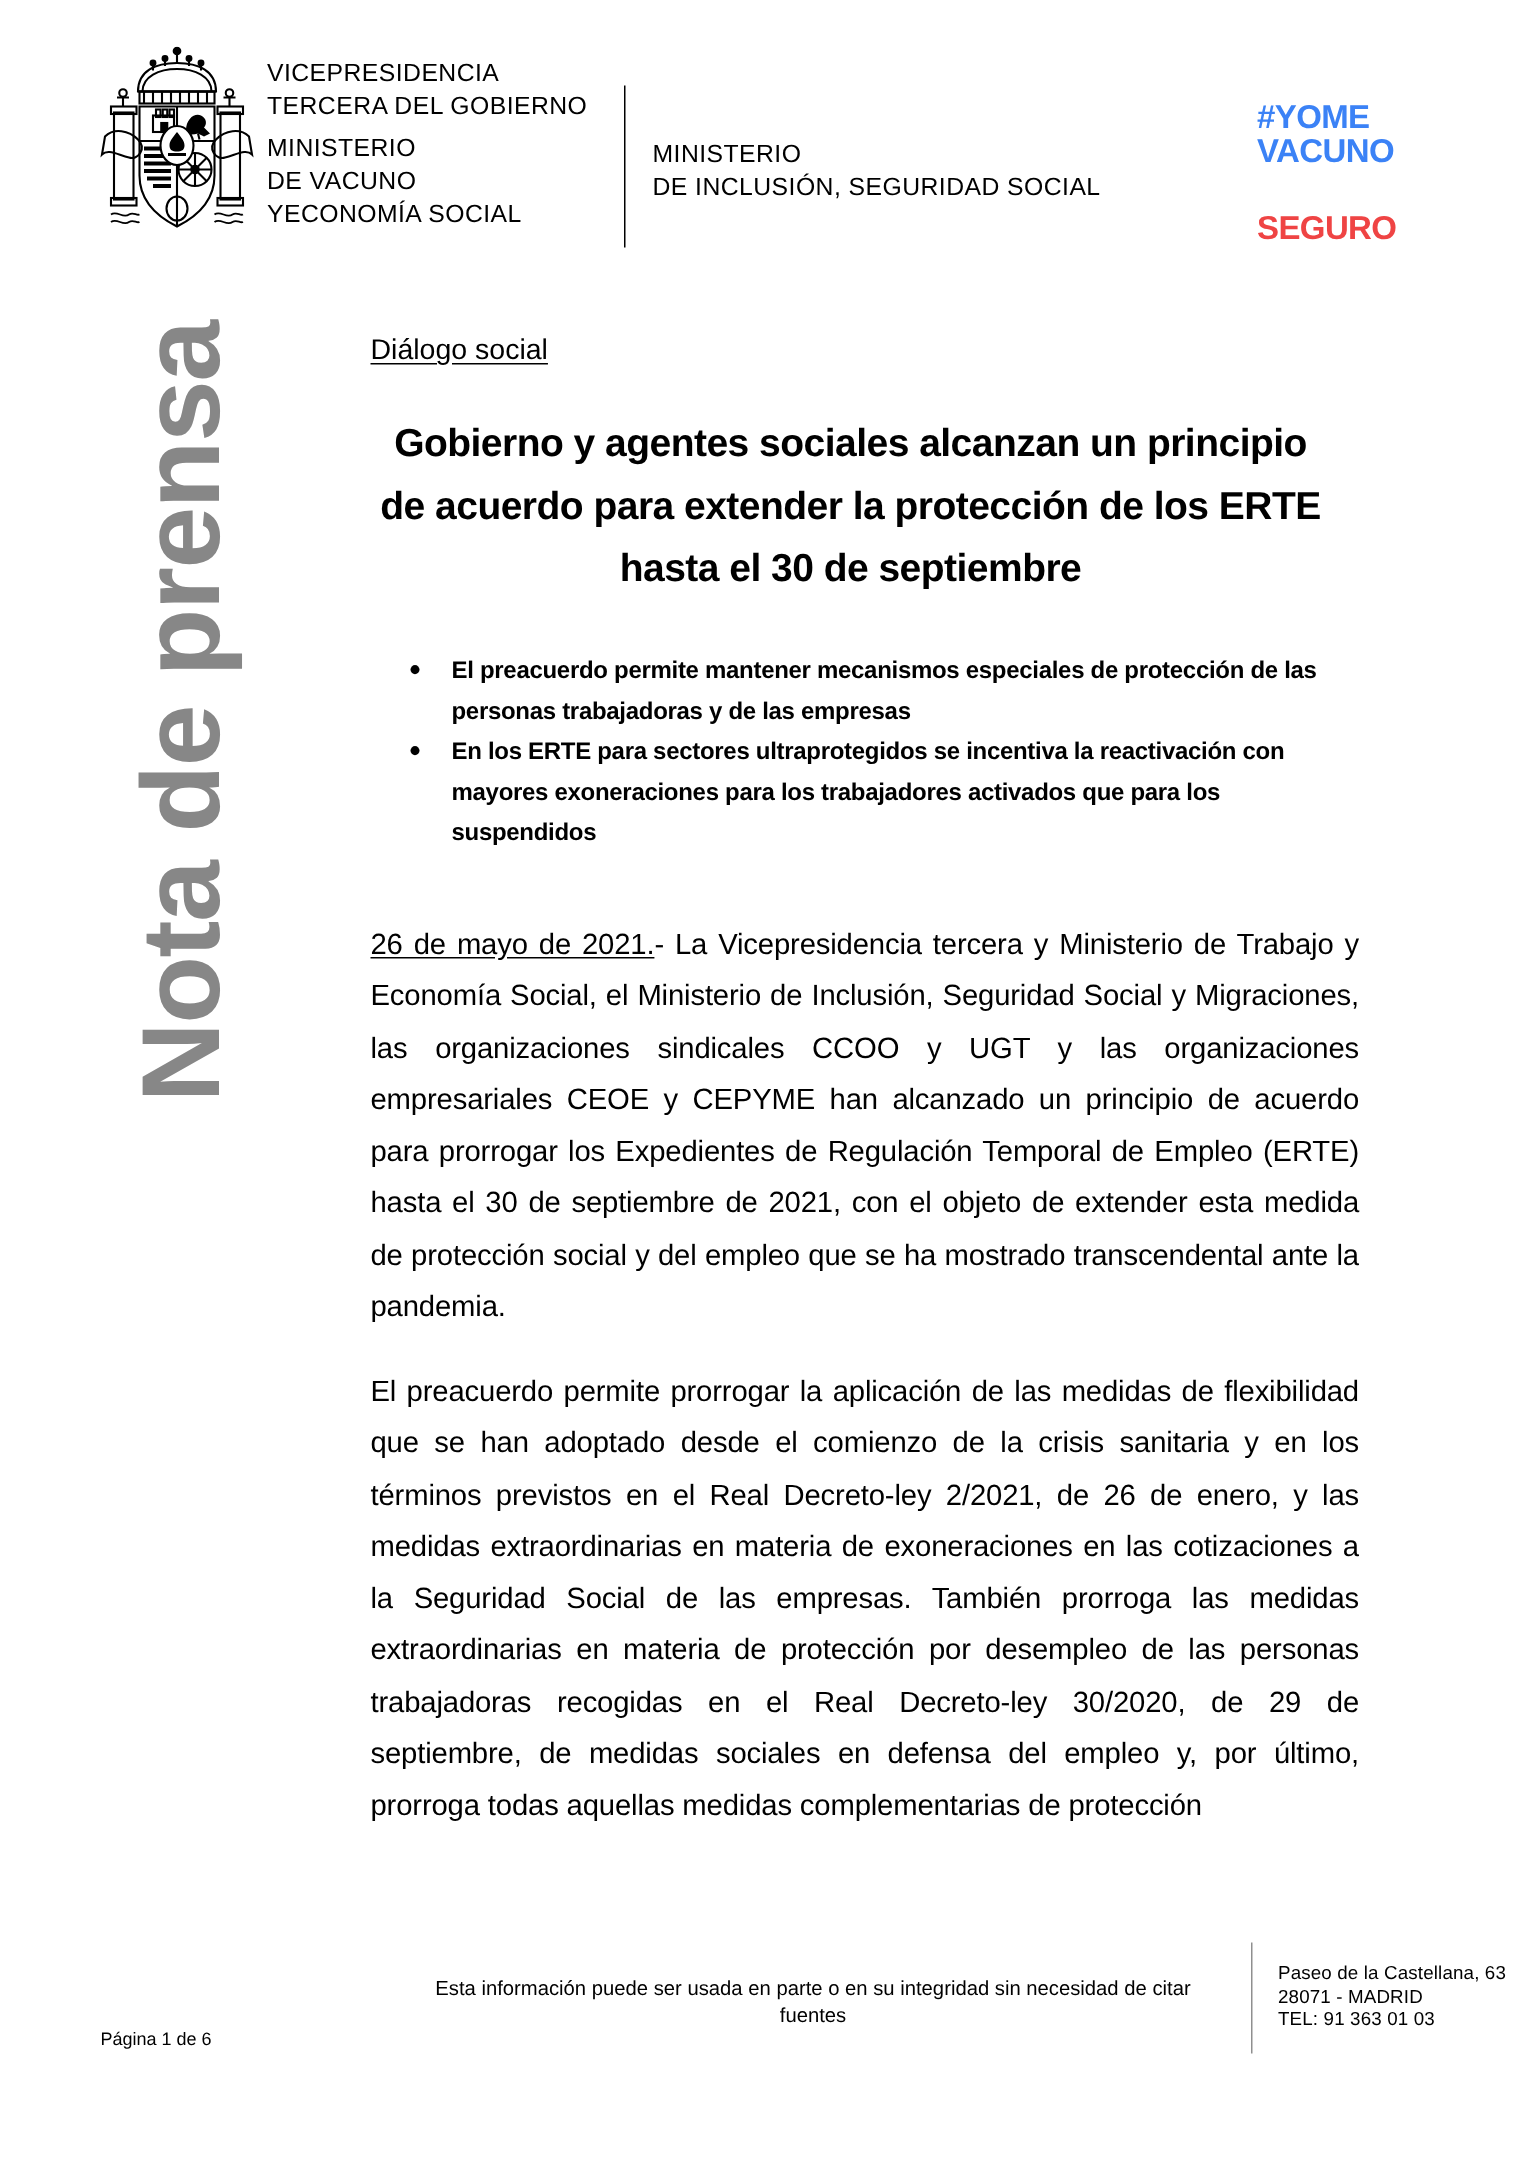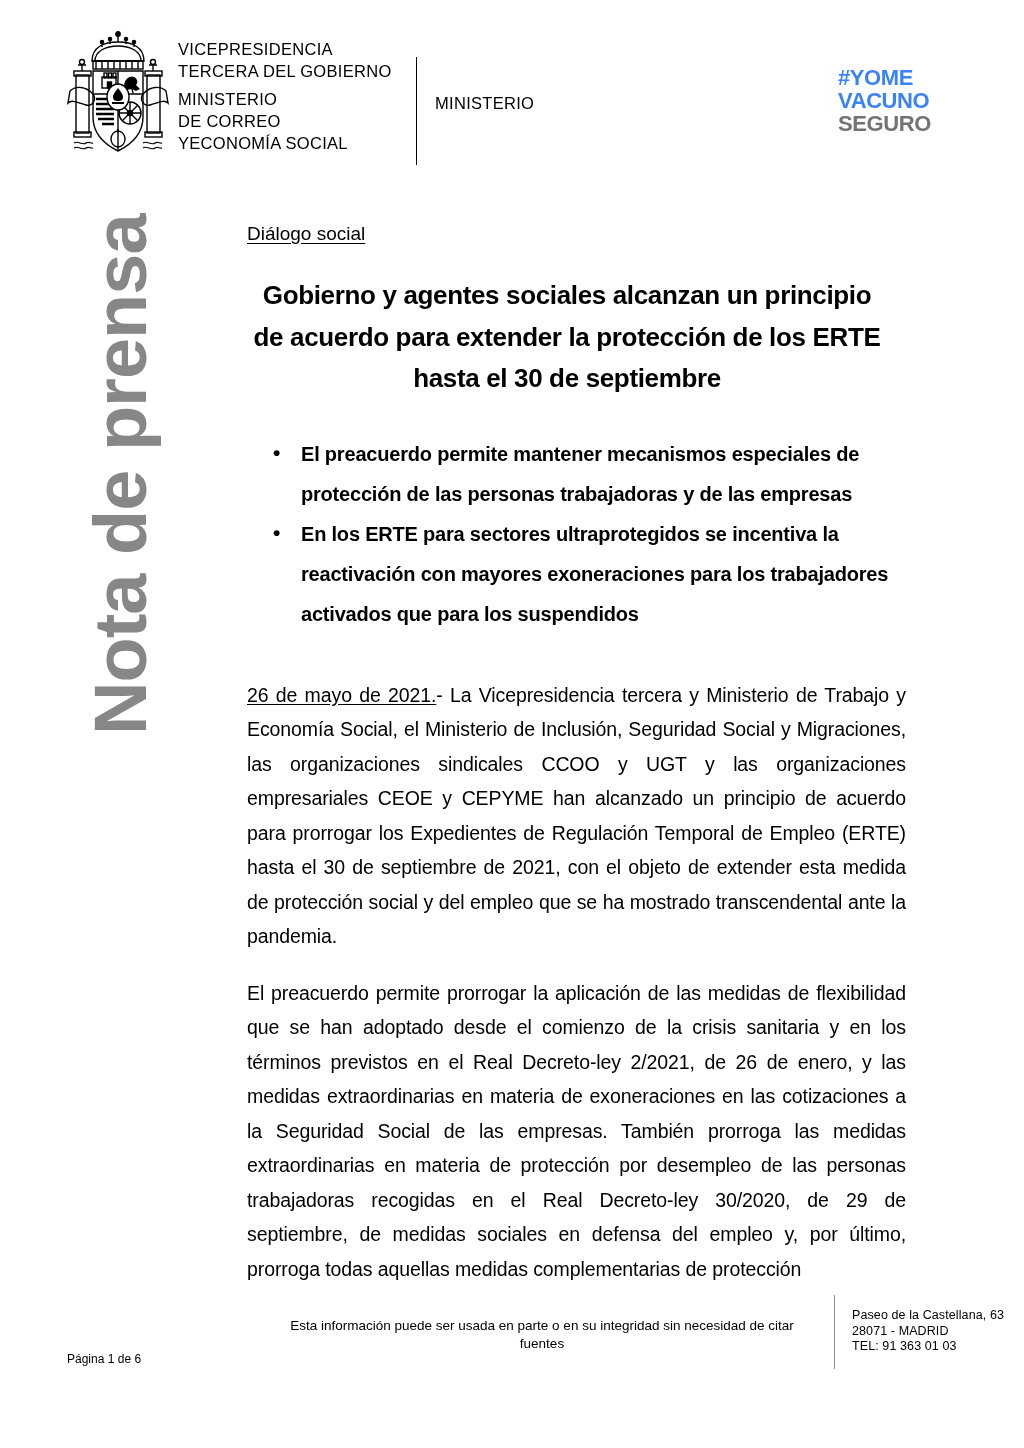--- a/index.html
+++ b/index.html
@@ -78,21 +78,21 @@
     width: 150px;
     text-align: left;
   }
   .vac-line {
     font-weight: bold;
     font-size: 22px;
     line-height: 23px;
     letter-spacing: -0.4px;
     color: #3b82f6;
   }
-  .vac-line.cyan { color: #737373; }
+  .vac-line.cyan { color: #ef4444; margin-top: 28px; }
 
   
   .side-wrap {
     position: absolute;
     left: -160px;
     top: 395px;
     width: 560px;
     height: 120px;
     transform: rotate(-90deg);
     transform-origin: center center;
@@ -132,23 +132,23 @@
     text-align: center;
   }
   .bullets {
     margin: 0 0 0 0;
     padding: 0 0 0 54px;
     list-style: none;
     width: 600px;
   }
   .bullets li {
     position: relative;
-    font-size: 20px;
+    font-size: 16px;
     font-weight: bold;
-    line-height: 40px;
+    line-height: 27px;
     letter-spacing: -0.2px;
     margin-bottom: 0px;
   }
   .bullets li::before {
     content: "\2022";
     position: absolute;
     left: -28px;
     top: -1px;
     font-size: 21px;
   }
@@ -298,28 +298,29 @@
           <path d="M81 117 C85 114, 89 120, 93 117 C96 115, 98 118, 100 117" stroke-width="1.2"></path>
         </g>
       </svg>
     </div>
 
     <div class="gob-block">
       <div class="gob-line">VICEPRESIDENCIA</div>
       <div class="gob-line">TERCERA DEL GOBIERNO</div>
       <div class="gob-gap"></div>
       <div class="gob-line">MINISTERIO</div>
-      <div class="gob-line">DE CORREO</div>
+      <div class="gob-line">DE VACUNO</div>
       <div class="gob-line">YECONOMÍA SOCIAL</div>
     </div>
 
     <div class="hdr-divider"></div>
 
     <div class="incl-block">
       <div class="incl-line">MINISTERIO</div>
+      <div class="incl-line">DE INCLUSIÓN, SEGURIDAD SOCIAL</div>
     </div>
 
     <div class="vacuno">
       <div class="vac-line">#YOME</div>
       <div class="vac-line">VACUNO</div>
       <div class="vac-line cyan">SEGURO</div>
     </div>
   </div>
 
   <div class="side-wrap">

